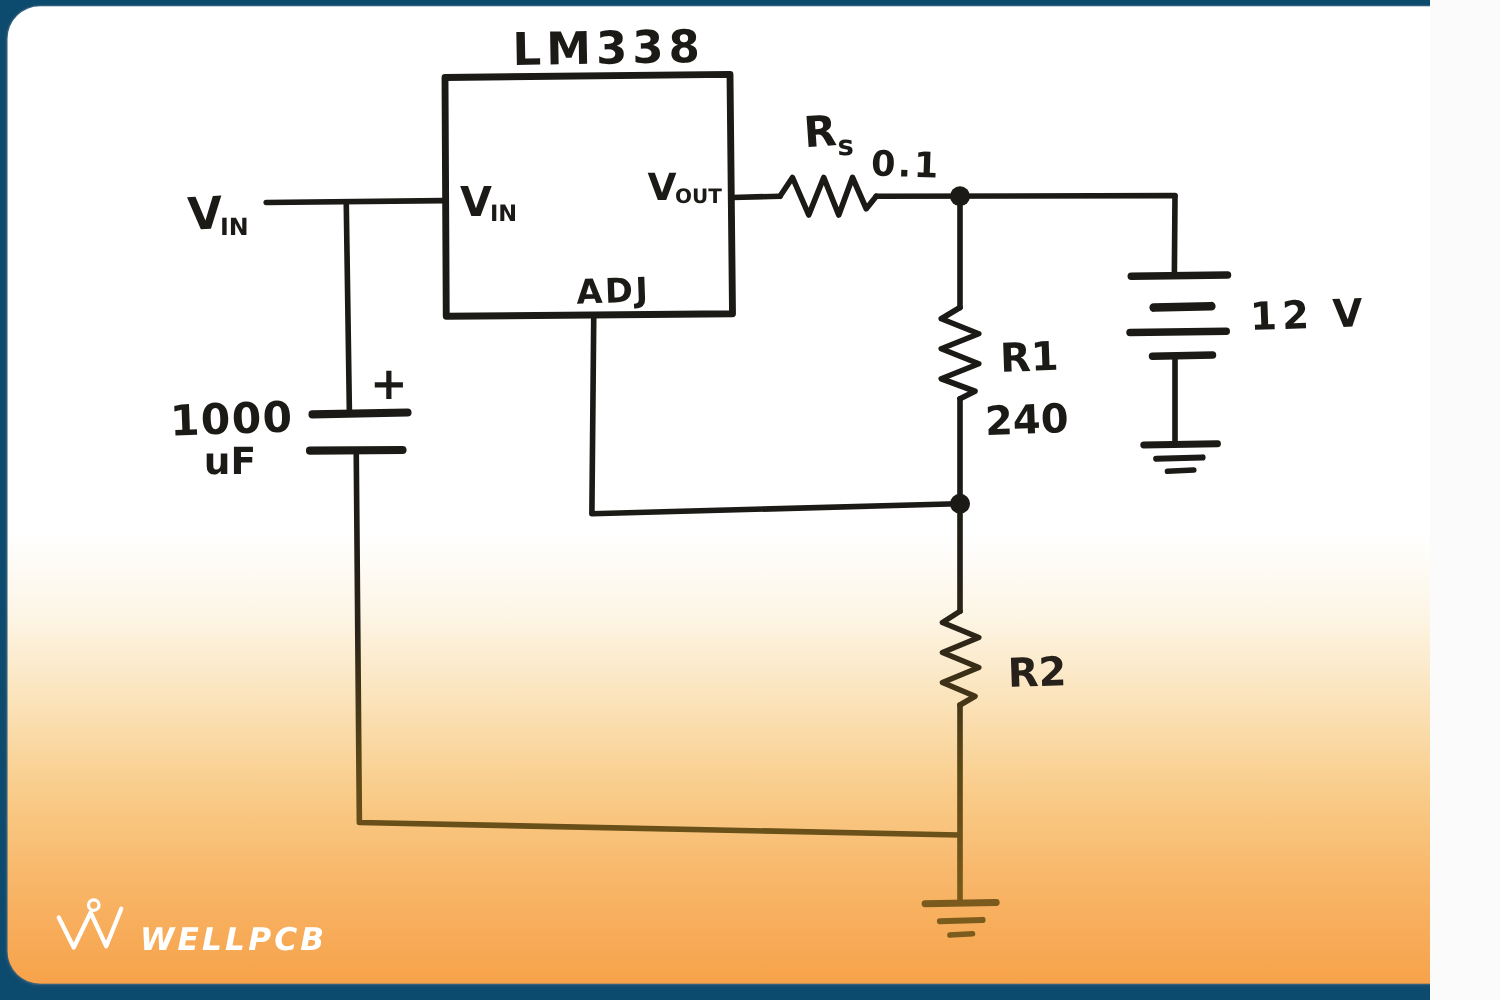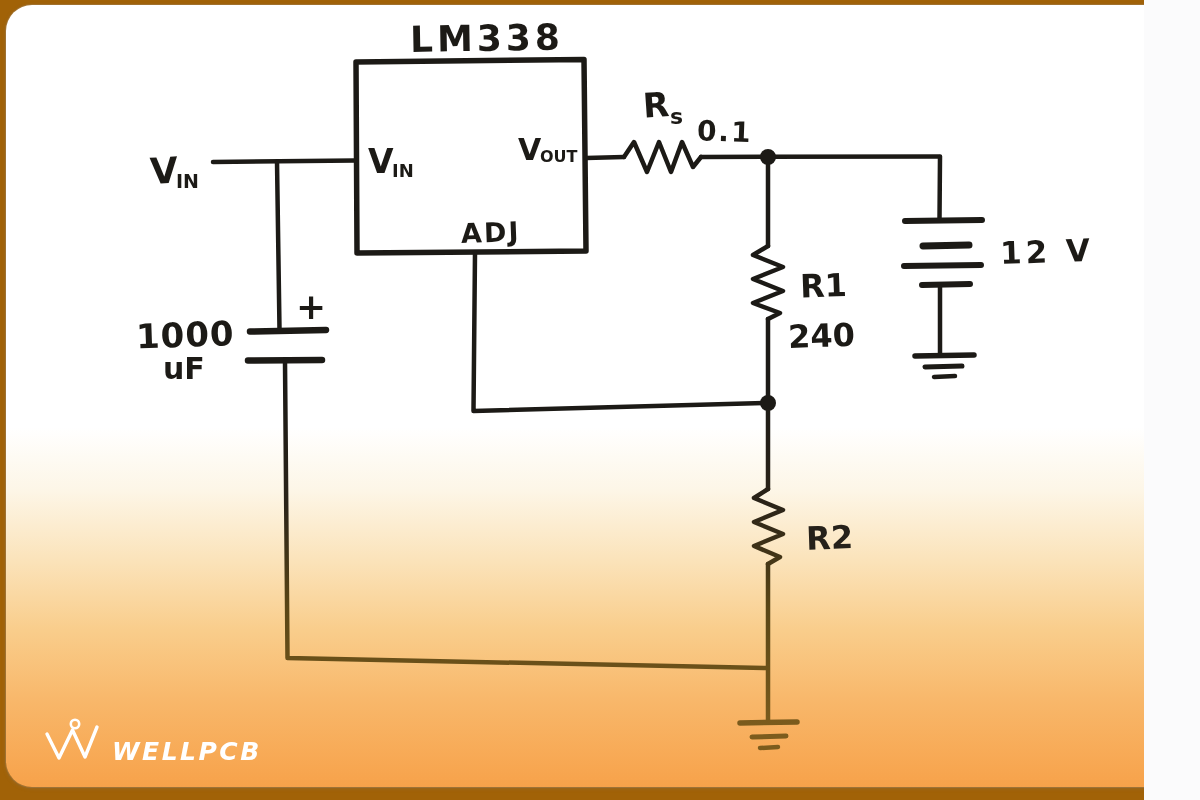--- a/index.html
+++ b/index.html
@@ -1,16 +1,16 @@
 <!DOCTYPE html>
 <html><head>
 <meta charset="utf-8">
 <style>
   html,body{margin:0;padding:0;background:#fbfbfc;}
-  .stage{position:relative;width:1144px;height:800px;overflow:hidden;background:#a16207;
+  .stage{position:relative;width:1144px;height:800px;overflow:hidden;background:#0c4a6e;
          font-family:"DejaVu Sans", sans-serif;}
   .card{position:absolute;left:6px;top:5px;width:1181px;height:782px;border-radius:26px;
         overflow:hidden;
         background:linear-gradient(180deg,#ffffff 0%,#ffffff 54%,#fdf6e7 62%,
                    #fbe3ba 71%,#f9cd8b 80%,#f8b76a 89%,#f7a24a 100%);
         box-shadow:0 1px 4px rgba(130,130,140,.28), 0 0 0 1px rgba(175,180,190,.18);}
   .card svg{position:absolute;left:-6px;top:-5px;width:1200px;height:800px;display:block;}
   text{font-family:"DejaVu Sans", sans-serif;font-weight:700;}
   .ink{stroke:#1c1a16;}
   .wire{fill:none;stroke-linecap:round;stroke-linejoin:round;}

